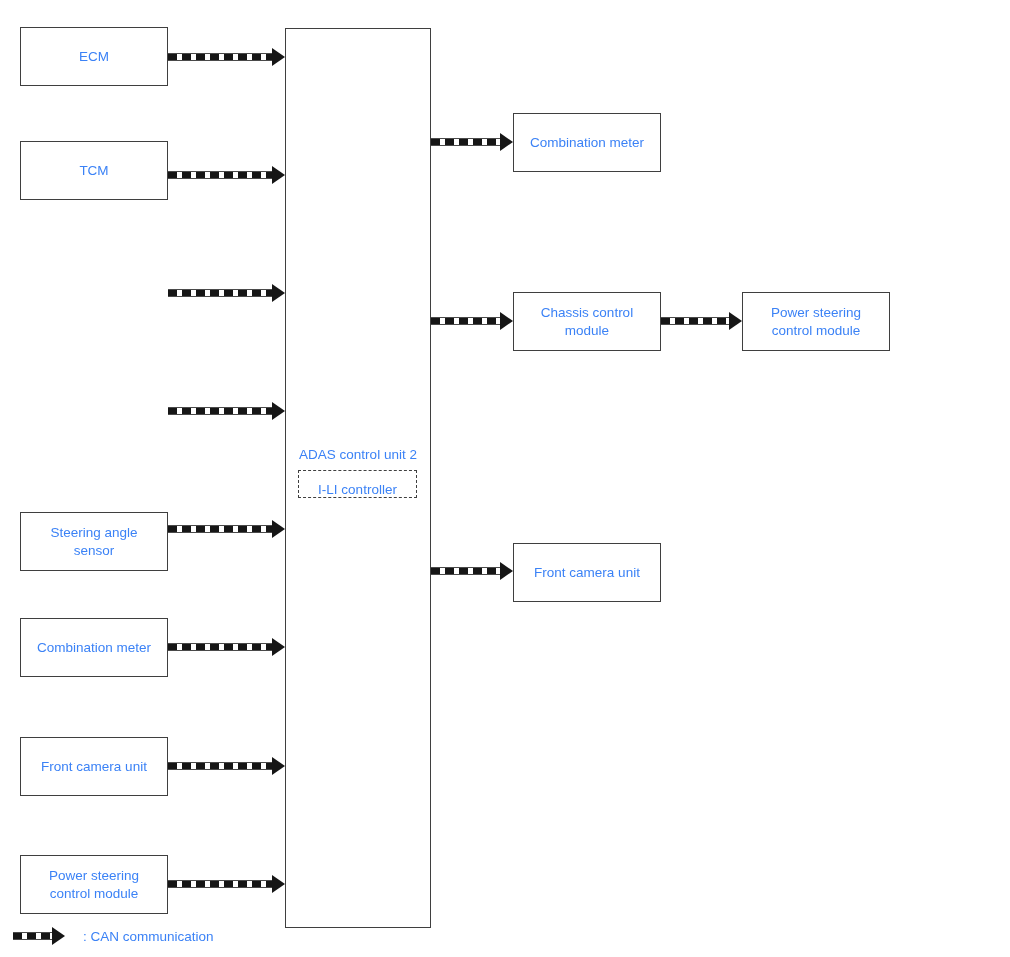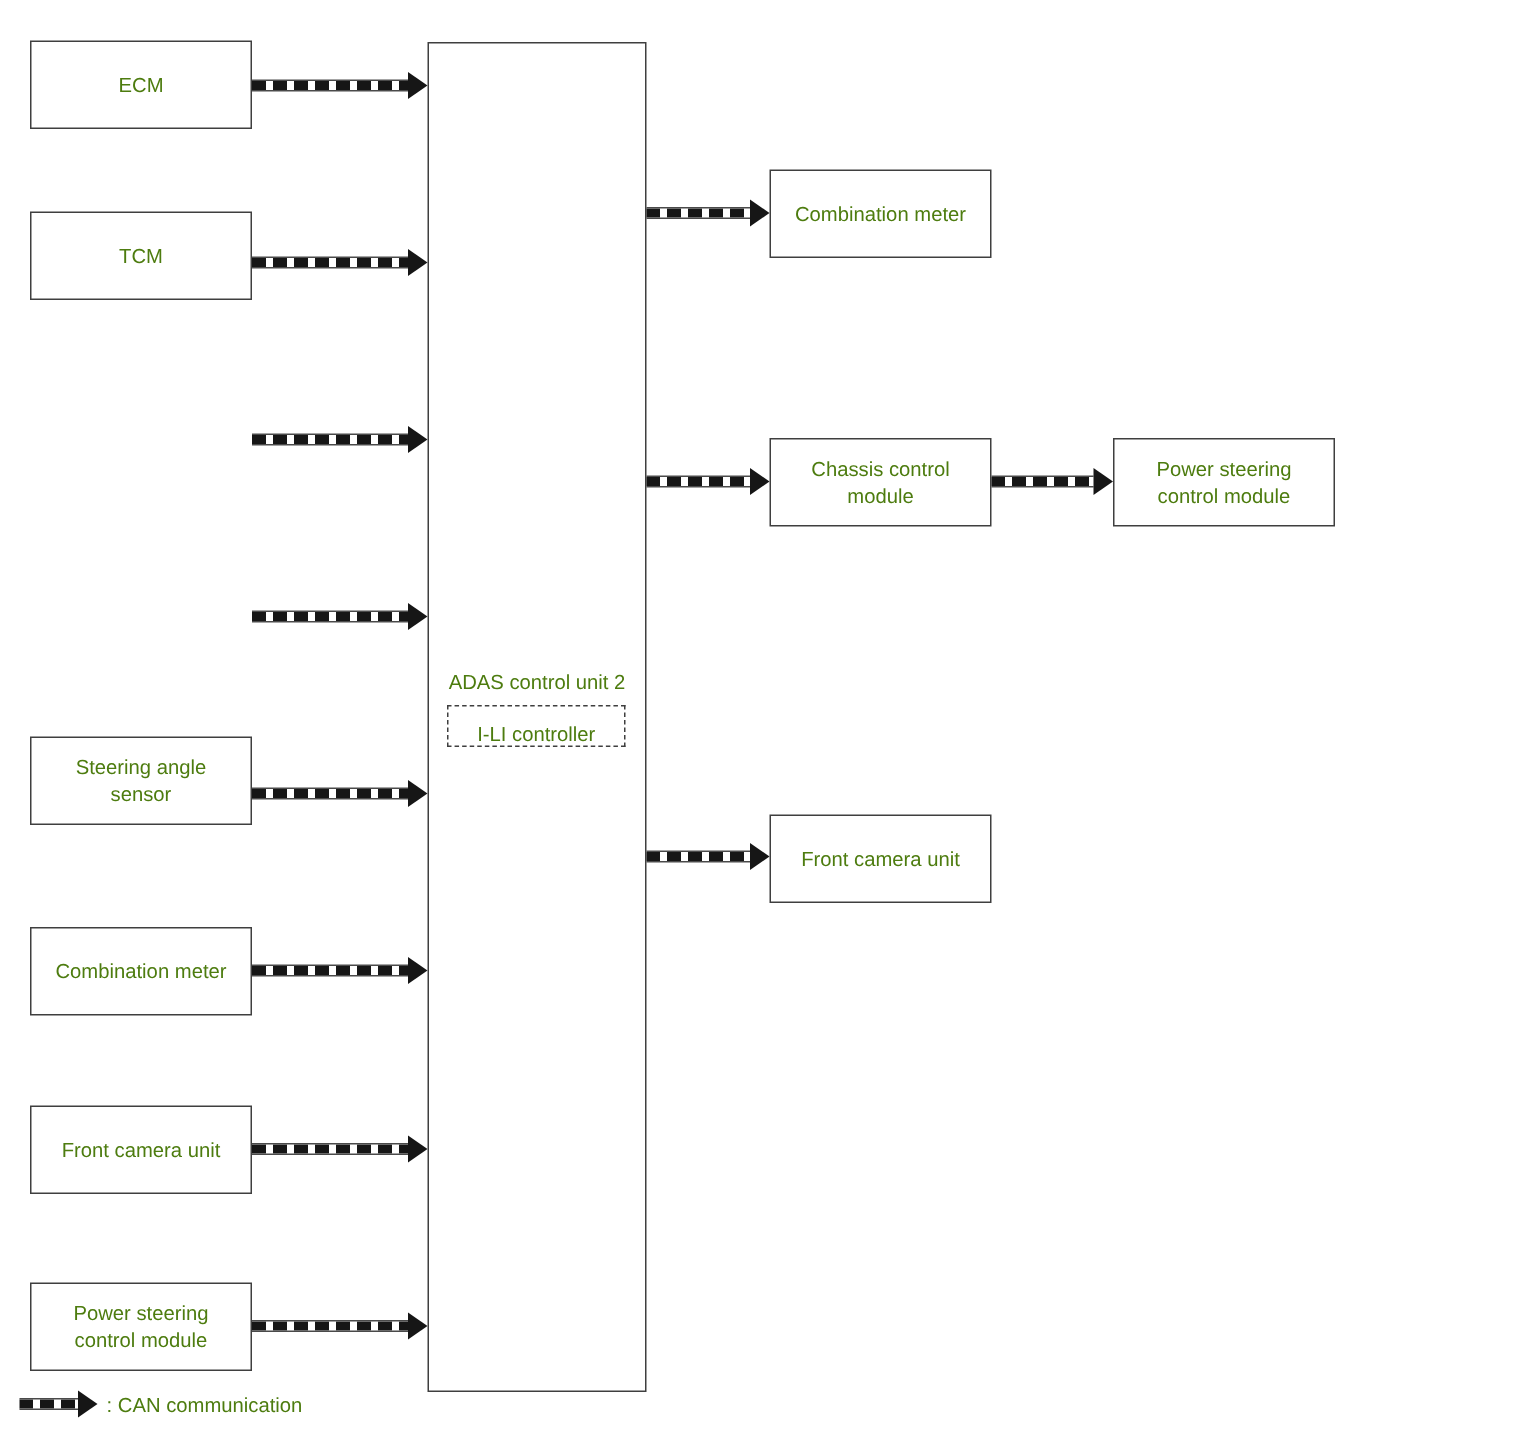--- a/index.html
+++ b/index.html
@@ -7,21 +7,21 @@
     padding: 0;
     background: #ffffff;
     font-family: "Liberation Sans", sans-serif;
   }
   .canvas {
     position: relative;
     width: 1010px;
     height: 957px;
     background: #ffffff;
     overflow: hidden;
-    color: #4d7c0f;
+    color: #3b82f6;
   }
   .node {
     position: absolute;
     box-sizing: border-box;
     border: 1.5px solid #3f3f3f;
     background: #ffffff;
     display: flex;
     align-items: center;
     justify-content: center;
     text-align: center;
@@ -86,39 +86,39 @@
     border-top: 9px solid transparent;
     border-bottom: 9px solid transparent;
   }
   .legend {
     position: absolute;
     left: 13px;
     top: 927px;
     height: 18px;
     display: flex;
     align-items: center;
-    gap: 6px;
+    gap: 18px;
   }
   .legend .can-arrow {
     position: relative;
     width: 52px;
   }
   .legend .legend-text {
     font-size: 13.5px;
     white-space: nowrap;
   }
 </style>
 </head>
 <body>
 
 <div class="canvas">
 
   <div class="node small left-col" style="top:27px"><span>ECM</span></div>
   <div class="node small left-col" style="top:141px"><span>TCM</span></div>
-  <div class="node small left-col" style="top:491px"><span>Steering angle
+  <div class="node small left-col" style="top:512px"><span>Steering angle
 sensor</span></div>
   <div class="node small left-col" style="top:618px"><span>Combination meter</span></div>
   <div class="node small left-col" style="top:737px"><span>Front camera unit</span></div>
   <div class="node small left-col" style="top:855px"><span>Power steering
 control module</span></div>
 
   <div class="center-box">
     <div class="center-label">ADAS control unit 2</div>
     <div class="dashed-box">
         <span>I-LI controller</span>

